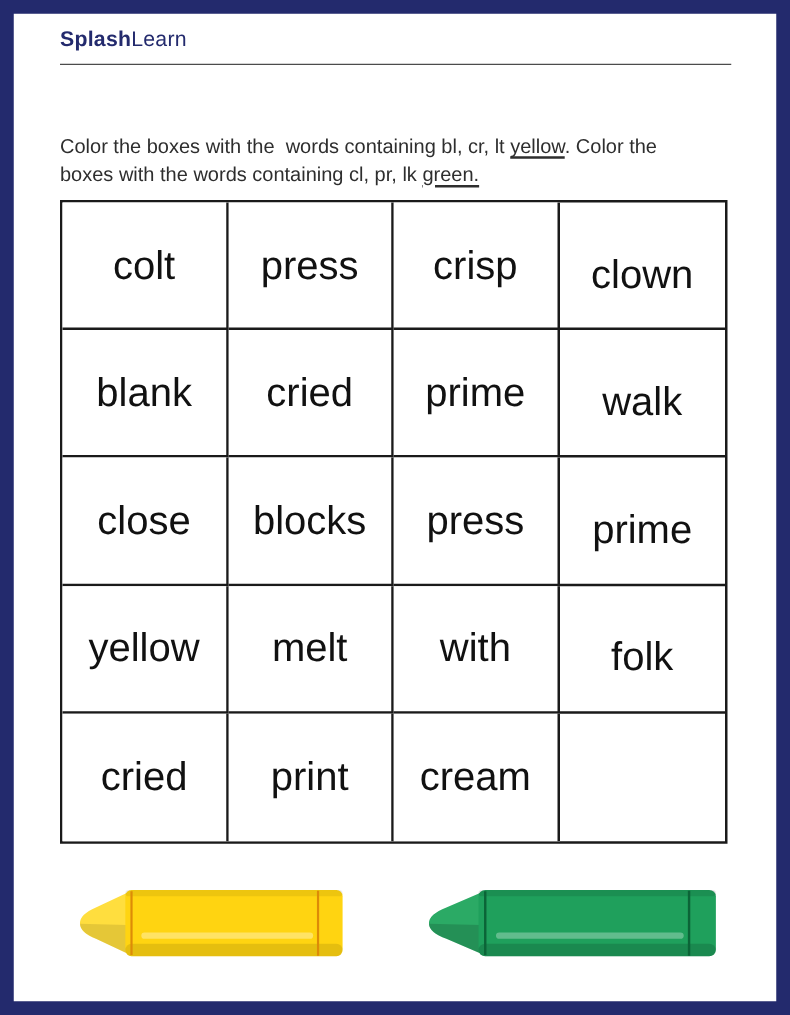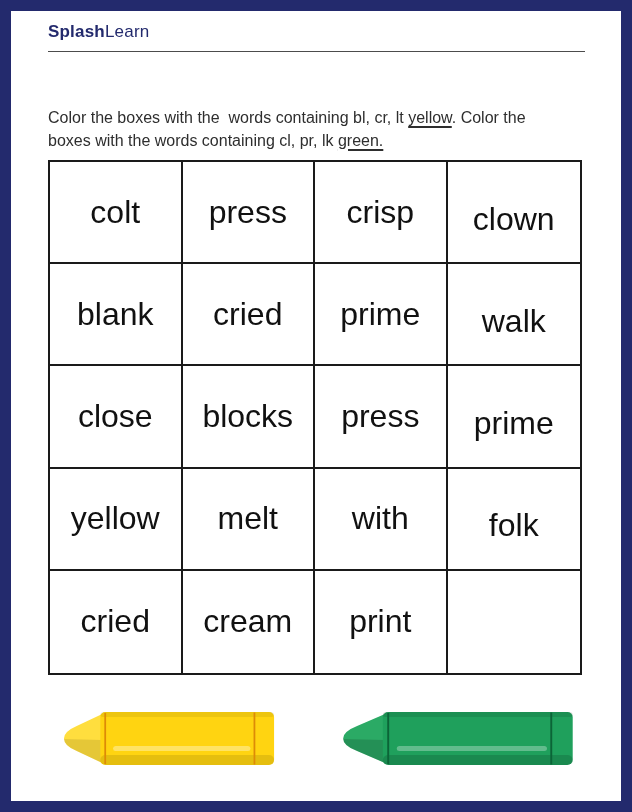--- a/index.html
+++ b/index.html
@@ -107,24 +107,24 @@
       <div class="cell">
         <span>with</span>
       </div>
       <div class="cell">
         <span>folk</span>
       </div>
       <div class="cell">
         <span>cried</span>
       </div>
       <div class="cell">
-        <span>cream</span>
+        <span>print</span>
       </div>
       <div class="cell">
-        <span>print</span>
+        <span>cream</span>
       </div>
     </div>
 
   <svg class="crayon crayon-yellow" width="216" height="57" viewBox="0 0 220 57" preserveAspectRatio="none" aria-label="yellow crayon">
     <g>
       <path d="M41,4 L15,16 Q2,21.5 2,28.5 Q2,36 15,41 L41,53 Z" fill="#FFDE3E"></path>
       <path d="M2,29 Q2,35.5 15,41 L41,53 L41,30 Z" fill="#000" opacity="0.10"></path>
       <rect x="39" y="2" width="177" height="53" rx="5" fill="#FFD411"></rect>
       <rect x="39" y="45" width="177" height="10" rx="5" fill="#000" opacity="0.10"></rect>
       <rect x="39" y="2" width="177" height="5" rx="2.5" fill="#000" opacity="0.07"></rect>

